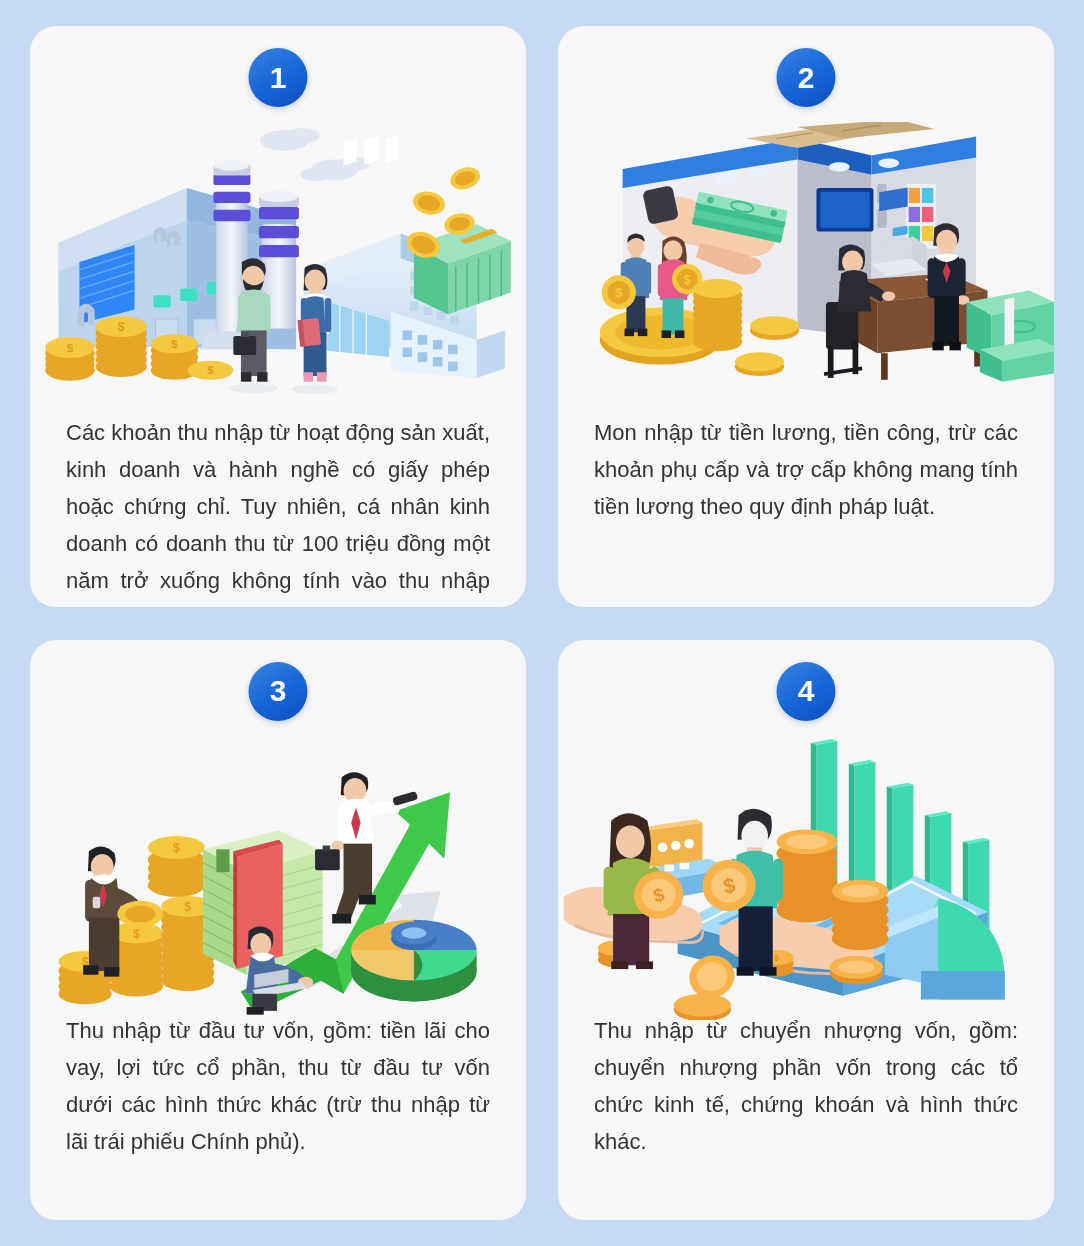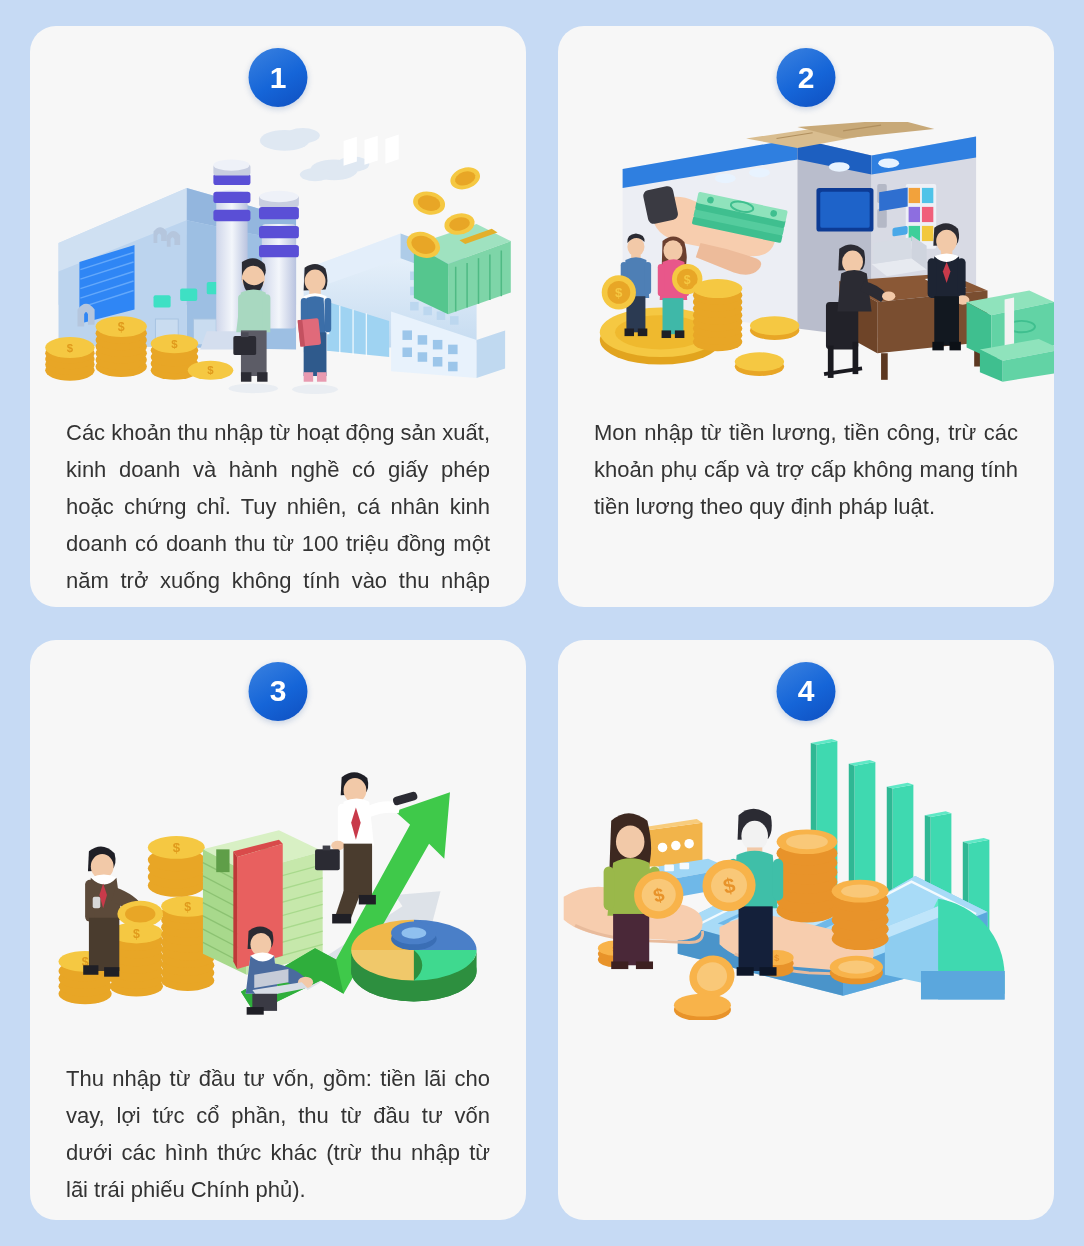--- a/index.html
+++ b/index.html
@@ -64,21 +64,21 @@
     position: absolute;
     left: 36px;
     right: 36px;
     top: 388px;
     font-size: 22px;
     line-height: 37px;
     color: #333333;
     text-align: justify;
     text-justify: inter-word;
   }
-  .card.row2 .body-text { top: 1005px; margin-top: 48px; }
+  .card.row2 .body-text { top: 1005px; }
 
   
   .card.row2 .art { top: 90px; height: 290px; }
   .card.row2 .body-text { top: 372px; }
 </style>
 </head>
 <body>
 
 <div class="board">
 
@@ -831,15 +831,16 @@
           <rect x="212" y="242" width="18" height="9" fill="#0d1628"></rect>
           <g transform="translate(180,156) rotate(-12)">
             <ellipse rx="28" ry="27" fill="#f8b34a"></ellipse>
               <ellipse rx="19" ry="18" fill="#f9c878"></ellipse>
             <text y="8" font-size="22" fill="#e8932a" text-anchor="middle" font-family="Liberation Sans, sans-serif" font-weight="bold">$</text>
           </g>
         </g>
       </svg>
     </div>
 
+    <div class="body-text">Thu nhập từ chuyển nhượng vốn, gồm: chuyển nhượng phần vốn trong các tổ chức kinh tế, chứng khoán và hình thức khác.</div>
   </div>
 
 </div>
 
 </body></html>

